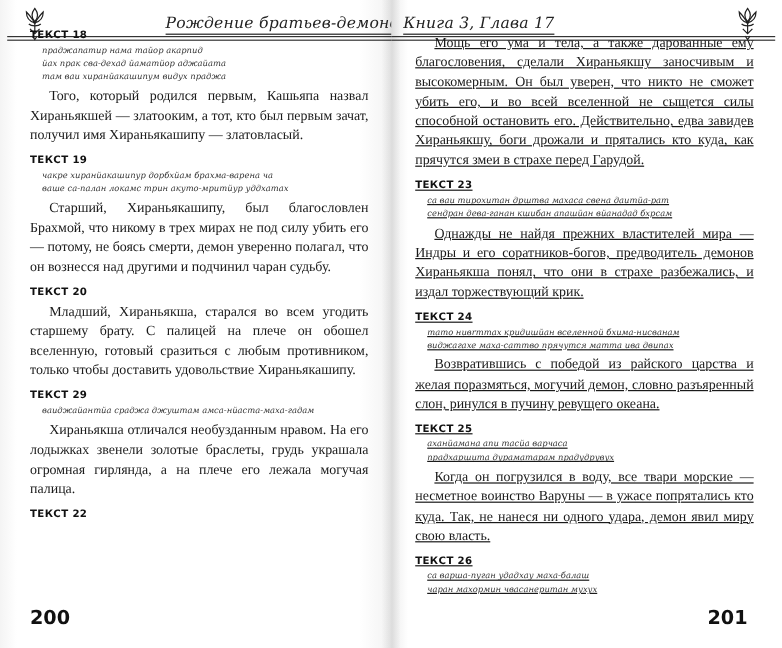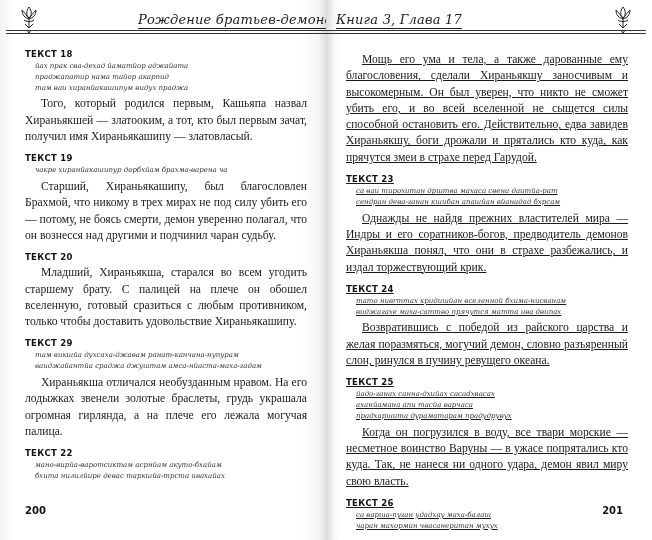--- a/index.html
+++ b/index.html
@@ -22,35 +22,35 @@
     .right .header .rule2 { left: 0; right: 6px; top: 33px; }
     .running-title { position: absolute; top: 12px; font-family: "DejaVu Serif", serif; font-style: italic;
       font-size: 13px; letter-spacing: 0.2px; color: #222; white-space: nowrap; }
     .left .running-title { left: 138px; border-bottom: 1px solid #222; padding-bottom: 1px; }
     .right .running-title { left: 10px; border-bottom: 1px solid #222; padding-bottom: 1px; }
     .ornament { position: absolute; top: 4px; width: 22px; height: 30px; }
     .left .ornament { left: 18px; }
     .right .ornament { left: 608px; left: auto; right: 18px; }
 
     
-    .content { position: absolute; top: 49px; }
+    .content { position: absolute; top: 25px; }
     .left .content { left: 25px; width: 282px; }
     .right .content { left: 20px; width: 282px; text-decoration: underline; }
 
     .verse-label { font-family: "DejaVu Sans", sans-serif; font-weight: bold; font-size: 8.5px;
       letter-spacing: 0.3px; color: #111; margin-top: 8px; margin-bottom: 2px; }
     .verse-label:first-child { margin-top: 0; }
     .translit { padding-left: 10px; font-family: "DejaVu Serif", serif; font-style: italic; font-size: 7px;
       line-height: 10.8px; color: #333; }
     .translit div { white-space: nowrap; }
     .translation { font-family: "Liberation Serif", serif; font-size: 11.6px; line-height: 16.3px;
       color: #1a1a1a; text-align: justify; text-indent: 16px; margin-top: 3px; }
 
     .page-number { position: absolute; font-family: "DejaVu Sans", sans-serif; font-weight: bold;
-      font-size: 10px; color: #111; top: 505px; }
+      font-size: 16px; color: #111; top: 505px; }
     .left .page-number { left: 25px; }
     .right .page-number { left: 603px; left: auto; right: 29px; }
   </style>
 </head>
 <body>
 
 <div class="spread">
 
   <div class="page left">
     <div class="header">
@@ -67,47 +67,43 @@
       </svg>
       <div class="rule1"></div>
       <div class="rule2"></div>
       <div class="running-title">Рождение братьев-демонов</div>
     </div>
 
     <div class="content">
 
       <div class="verse-label">ТЕКСТ 18</div>
       <div class="translit">
+        <div>праджапатир нама тайор акарпид</div>
         <div>йах прак сва-дехад йаматйор аджайата</div>
-        <div>праджапатир нама тайор акарпид</div>
         <div>там ваи хиранйакашипум видух праджа</div>
       </div>
       <p class="translation">Того, который родился первым, Кашьяпа назвал Хираньякшей — златооким, а тот, кто был первым зачат, получил имя Хираньякашипу — златовласый.</p>
 
       <div class="verse-label">ТЕКСТ 19</div>
       <div class="translit">
         <div>чакре хиранйакашипур дорбхйам брахма-варена ча</div>
+        <div>ваше са-палан локамс трин акуто-мритйур уддхатах</div>
       </div>
       <p class="translation">Старший, Хираньякашипу, был благословлен Брахмой, что никому в трех мирах не под силу убить его — потому, не боясь смерти, демон уверенно полагал, что он вознесся над другими и подчинил чаран судьбу.</p>
 
       <div class="verse-label">ТЕКСТ 20</div>
       <p class="translation">Младший, Хираньякша, старался во всем угодить старшему брату. С палицей на плече он обошел вселенную, готовый сразиться с любым противником, только чтобы доставить удовольствие Хираньякашипу.</p>
 
       <div class="verse-label">ТЕКСТ 29</div>
       <div class="translit">
-        <div>там викшйа духсаха-джавам ранат-канчана-нупурам</div>
         <div>ваиджайантйа сраджа джуштам амса-нйаста-маха-гадам</div>
       </div>
       <p class="translation">Хираньякша отличался необузданным нравом. На его лодыжках звенели золотые браслеты, грудь украшала огромная гирлянда, а на плече его лежала могучая палица.</p>
 
       <div class="verse-label">ТЕКСТ 22</div>
-      <div class="translit">
-        <div>мано-вирйа-варотсиктам асрнйам акуто-бхайам</div>
-        <div>бхита нилилйире девас таркшйа-трста ивахайах</div>
-      </div>
     </div>
 
     <div class="page-number">200</div>
   </div>
 
   <div class="page right">
     <div class="header">
       <div class="rule1"></div>
       <div class="rule2"></div>
       <div class="running-title">Книга 3, Глава 17</div>
@@ -136,21 +132,20 @@
 
       <div class="verse-label">ТЕКСТ 24</div>
       <div class="translit">
         <div>тато нивrттах кридишйан вселенной бхима-нисванам</div>
         <div>виджагахе маха-саттво прячутся матта ива двипах</div>
       </div>
       <p class="translation">Возвратившись с победой из райского царства и желая поразмяться, могучий демон, словно разъяренный слон, ринулся в пучину ревущего океана.</p>
 
       <div class="verse-label">ТЕКСТ 25</div>
       <div class="translit">
-        <div>йадо-ганах санна-дхийах сасаdхвасах</div>
         <div>аханйамана апи тасйа варчаса</div>
         <div>прадхаршита дураматарам прадудрувух</div>
       </div>
       <p class="translation">Когда он погрузился в воду, все твари морские — несметное воинство Варуны — в ужасе попрятались кто куда. Так, не нанеся ни одного удара, демон явил миру свою власть.</p>
 
       <div class="verse-label">ТЕКСТ 26</div>
       <div class="translit">
         <div>са варшa-пуган удадхау маха-балаш</div>
         <div>чаран махормин чвасанеритан мухух</div>
       </div>

